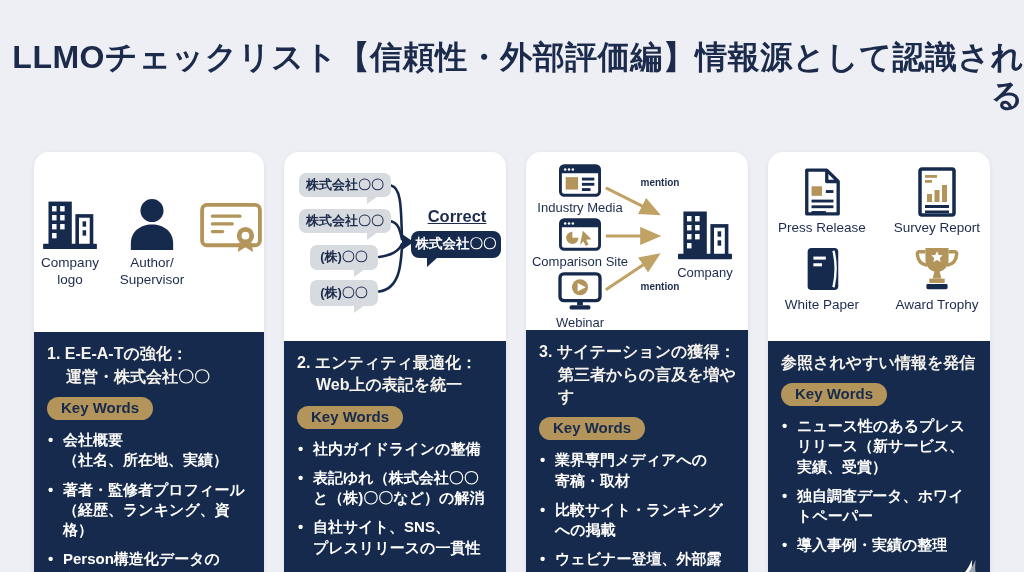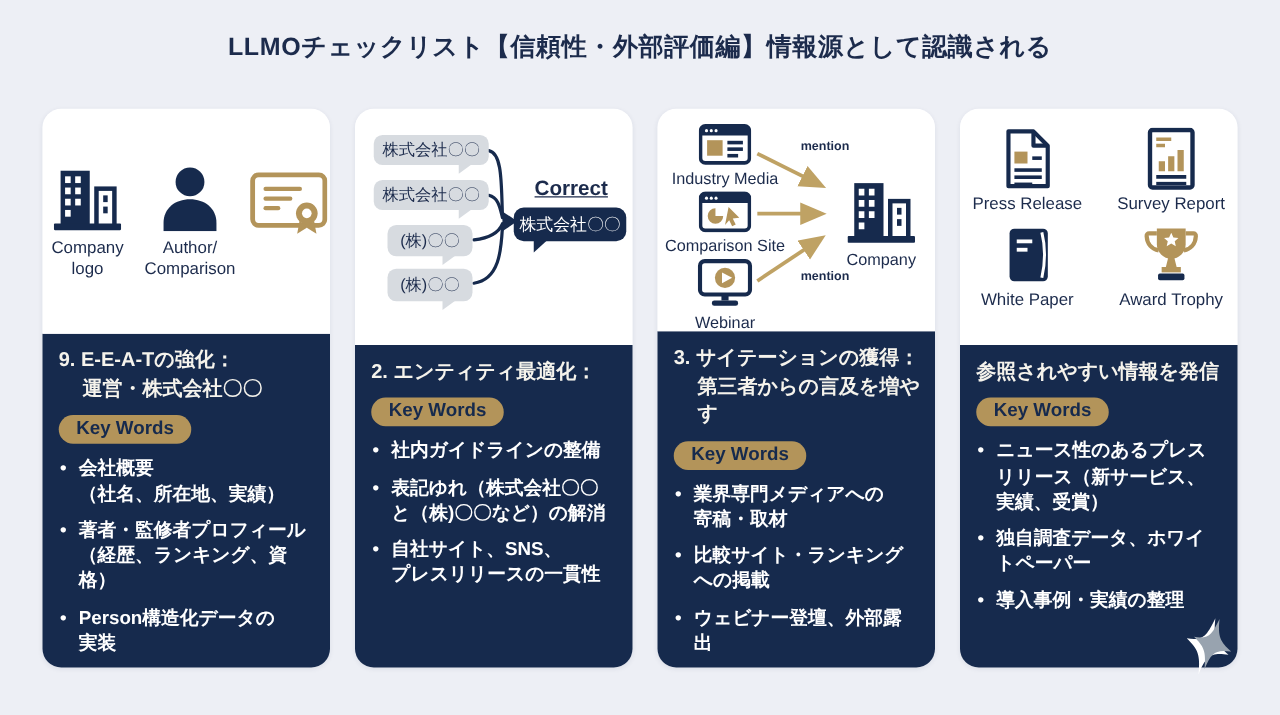--- a/index.html
+++ b/index.html
@@ -7,22 +7,22 @@
     --bubble:#d7dbe0; --ink:#1c2b4c;
   }
   *{box-sizing:border-box;}
   html,body{margin:0;padding:0;}
   body{
     width:1024px;height:572px;background:var(--bg);
     font-family:"Liberation Sans","DejaVu Sans",sans-serif;
     overflow:hidden;position:relative;
   }
   .title{
-    margin:0;padding-top:26px;text-align:center;
-    font-size:20px;line-height:1.2;font-weight:bold;color:var(--ink);
+    margin:0;padding-top:38px;text-align:right;
+    font-size:32px;line-height:1.2;font-weight:bold;color:var(--ink);
     letter-spacing:0.5px;
   }
   .cards{display:flex;gap:20px;padding:0 34px;margin-top:37px;}
   .card{
     flex:1;display:flex;flex-direction:column;height:447px;
     border-radius:15px;position:relative;
     box-shadow:0 1px 4px rgba(20,40,80,0.08);
   }
   .card-top{
     height:189px;background:#ffffff;border-radius:15px 15px 0 0;
@@ -46,21 +46,21 @@
     margin-top:5px;font-size:13.5px;font-weight:normal;color:var(--ink);
     text-align:center;line-height:1.25;white-space:pre-line;
   }
   
   .c1-row{display:flex;justify-content:center;align-items:flex-start;gap:10px;padding-top:46px;}
   .c1-block{display:flex;flex-direction:column;align-items:center;width:72px;}
   .c1-block.cert{padding-top:3px;width:66px;}
   
   .bubble{
     position:absolute;background:var(--bubble);color:var(--ink);
-    font-weight:normal;font-size:13px;border-radius:7px;
+    font-weight:bold;font-size:13px;border-radius:7px;
     display:flex;align-items:center;justify-content:center;white-space:nowrap;
   }
   .bubble.gray::after{
     content:"";position:absolute;bottom:-7px;right:13px;width:0;height:0;
     border-left:11px solid var(--bubble);border-bottom:8px solid transparent;
   }
   .bubble.navy{background:var(--navy);color:#fff;font-size:13.5px;border-radius:8px;}
   .bubble.navy::after{
     content:"";position:absolute;bottom:-9px;left:16px;width:0;height:0;
     border-top:10px solid var(--navy);border-right:11px solid transparent;
@@ -105,39 +105,39 @@
           </svg>
           <div class="icon-label">Company
 logo</div>
         </div>
         <div class="c1-block">
           <svg width="50" height="52" viewBox="0 0 52 54">
             <circle cx="26" cy="13" r="12" fill="#162a4d"></circle>
             <path d="M4,54 v-7 c0,-12 9.8,-19.5 22,-19.5 s22,7.5 22,19.5 v7 z" fill="#162a4d"></path>
           </svg>
           <div class="icon-label">Author/
-Comparison</div>
+Supervisor</div>
         </div>
         <div class="c1-block cert">
           <svg width="62" height="52" viewBox="0 0 64 54">
             <rect x="2" y="4" width="60" height="42" rx="5" fill="#fff" stroke="#b3945a" stroke-width="4"></rect>
             <rect x="11" y="14" width="32" height="3.5" rx="1.7" fill="#b3945a"></rect>
             <rect x="11" y="22" width="24" height="3.5" rx="1.7" fill="#b3945a"></rect>
             <rect x="11" y="30" width="14" height="3.5" rx="1.7" fill="#b3945a"></rect>
             <path d="M41,42 l-2,11 l8,-5 z" fill="#b3945a"></path>
             <path d="M53,42 l2,11 l-8,-5 z" fill="#b3945a"></path>
             <circle cx="47" cy="36" r="9" fill="#b3945a"></circle>
             <circle cx="47" cy="36" r="4" fill="#fff"></circle>
           </svg>
         </div>
       </div>
     </div>
     <div class="card-bottom">
       <div class="heading">
-        <div class="l1">9. E-E-A-Tの強化：</div>
+        <div class="l1">1. E-E-A-Tの強化：</div>
         <div class="l2 indent">運営・株式会社〇〇</div>
       </div>
       <div class="kw">Key Words</div>
       <ul class="bullets">
         <li>会社概要
 （社名、所在地、実績）</li>
         <li>著者・監修者プロフィール
 （経歴、ランキング、資格）</li>
         <li>Person構造化データの
 実装</li>
@@ -159,20 +159,21 @@
       <div class="bubble gray" style="left:15px;top:21px;width:92px;height:24px;">株式会社〇〇</div>
       <div class="bubble gray" style="left:15px;top:57px;width:92px;height:24px;">株式会社〇〇</div>
       <div class="bubble gray" style="left:26px;top:93px;width:68px;height:25px;">(株)〇〇</div>
       <div class="bubble gray" style="left:26px;top:128px;width:68px;height:26px;">(株)〇〇</div>
       <div class="correct-label" style="left:130px;top:55px;width:86px;">Correct</div>
       <div class="bubble navy" style="left:127px;top:79px;width:90px;height:27px;">株式会社〇〇</div>
     </div>
     <div class="card-bottom">
       <div class="heading">
         <div class="l1">2. エンティティ最適化：</div>
+        <div class="l2 indent">Web上の表記を統一</div>
       </div>
       <div class="kw">Key Words</div>
       <ul class="bullets">
         <li>社内ガイドラインの整備</li>
         <li>表記ゆれ（株式会社〇〇
 と（株)〇〇など）の解消</li>
         <li>自社サイト、SNS、
 プレスリリースの一貫性</li>
       </ul>
     </div>

